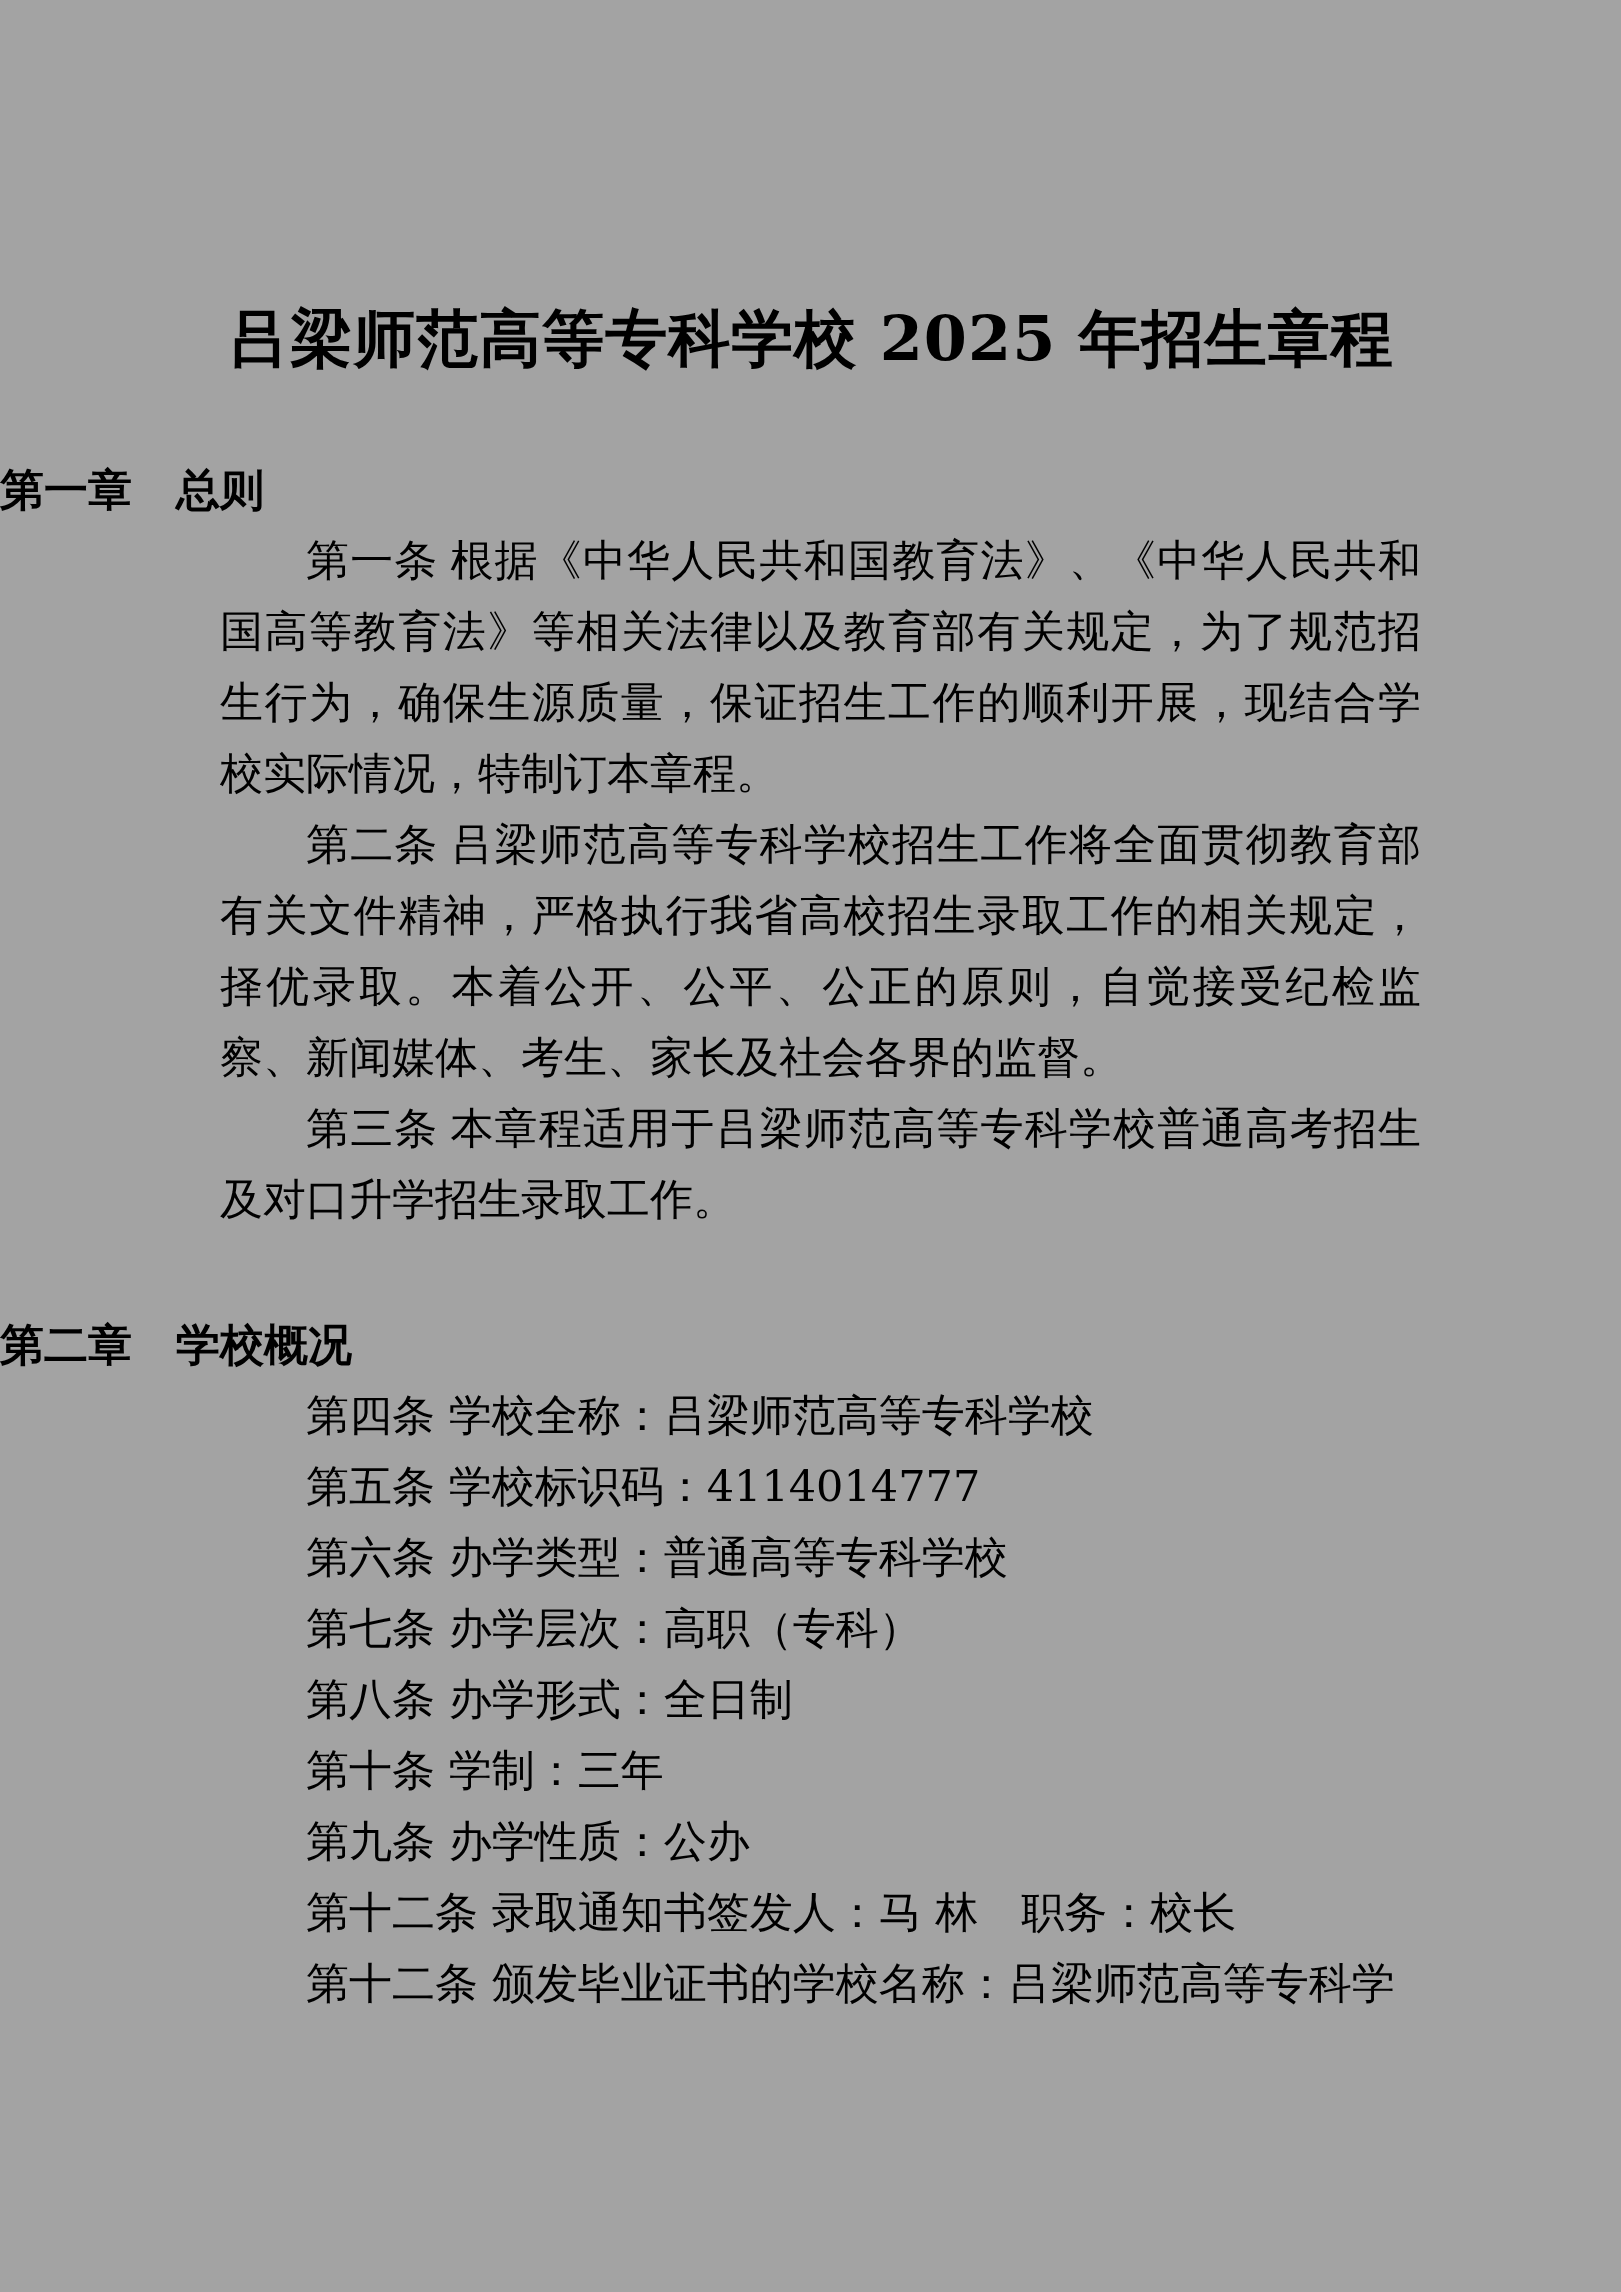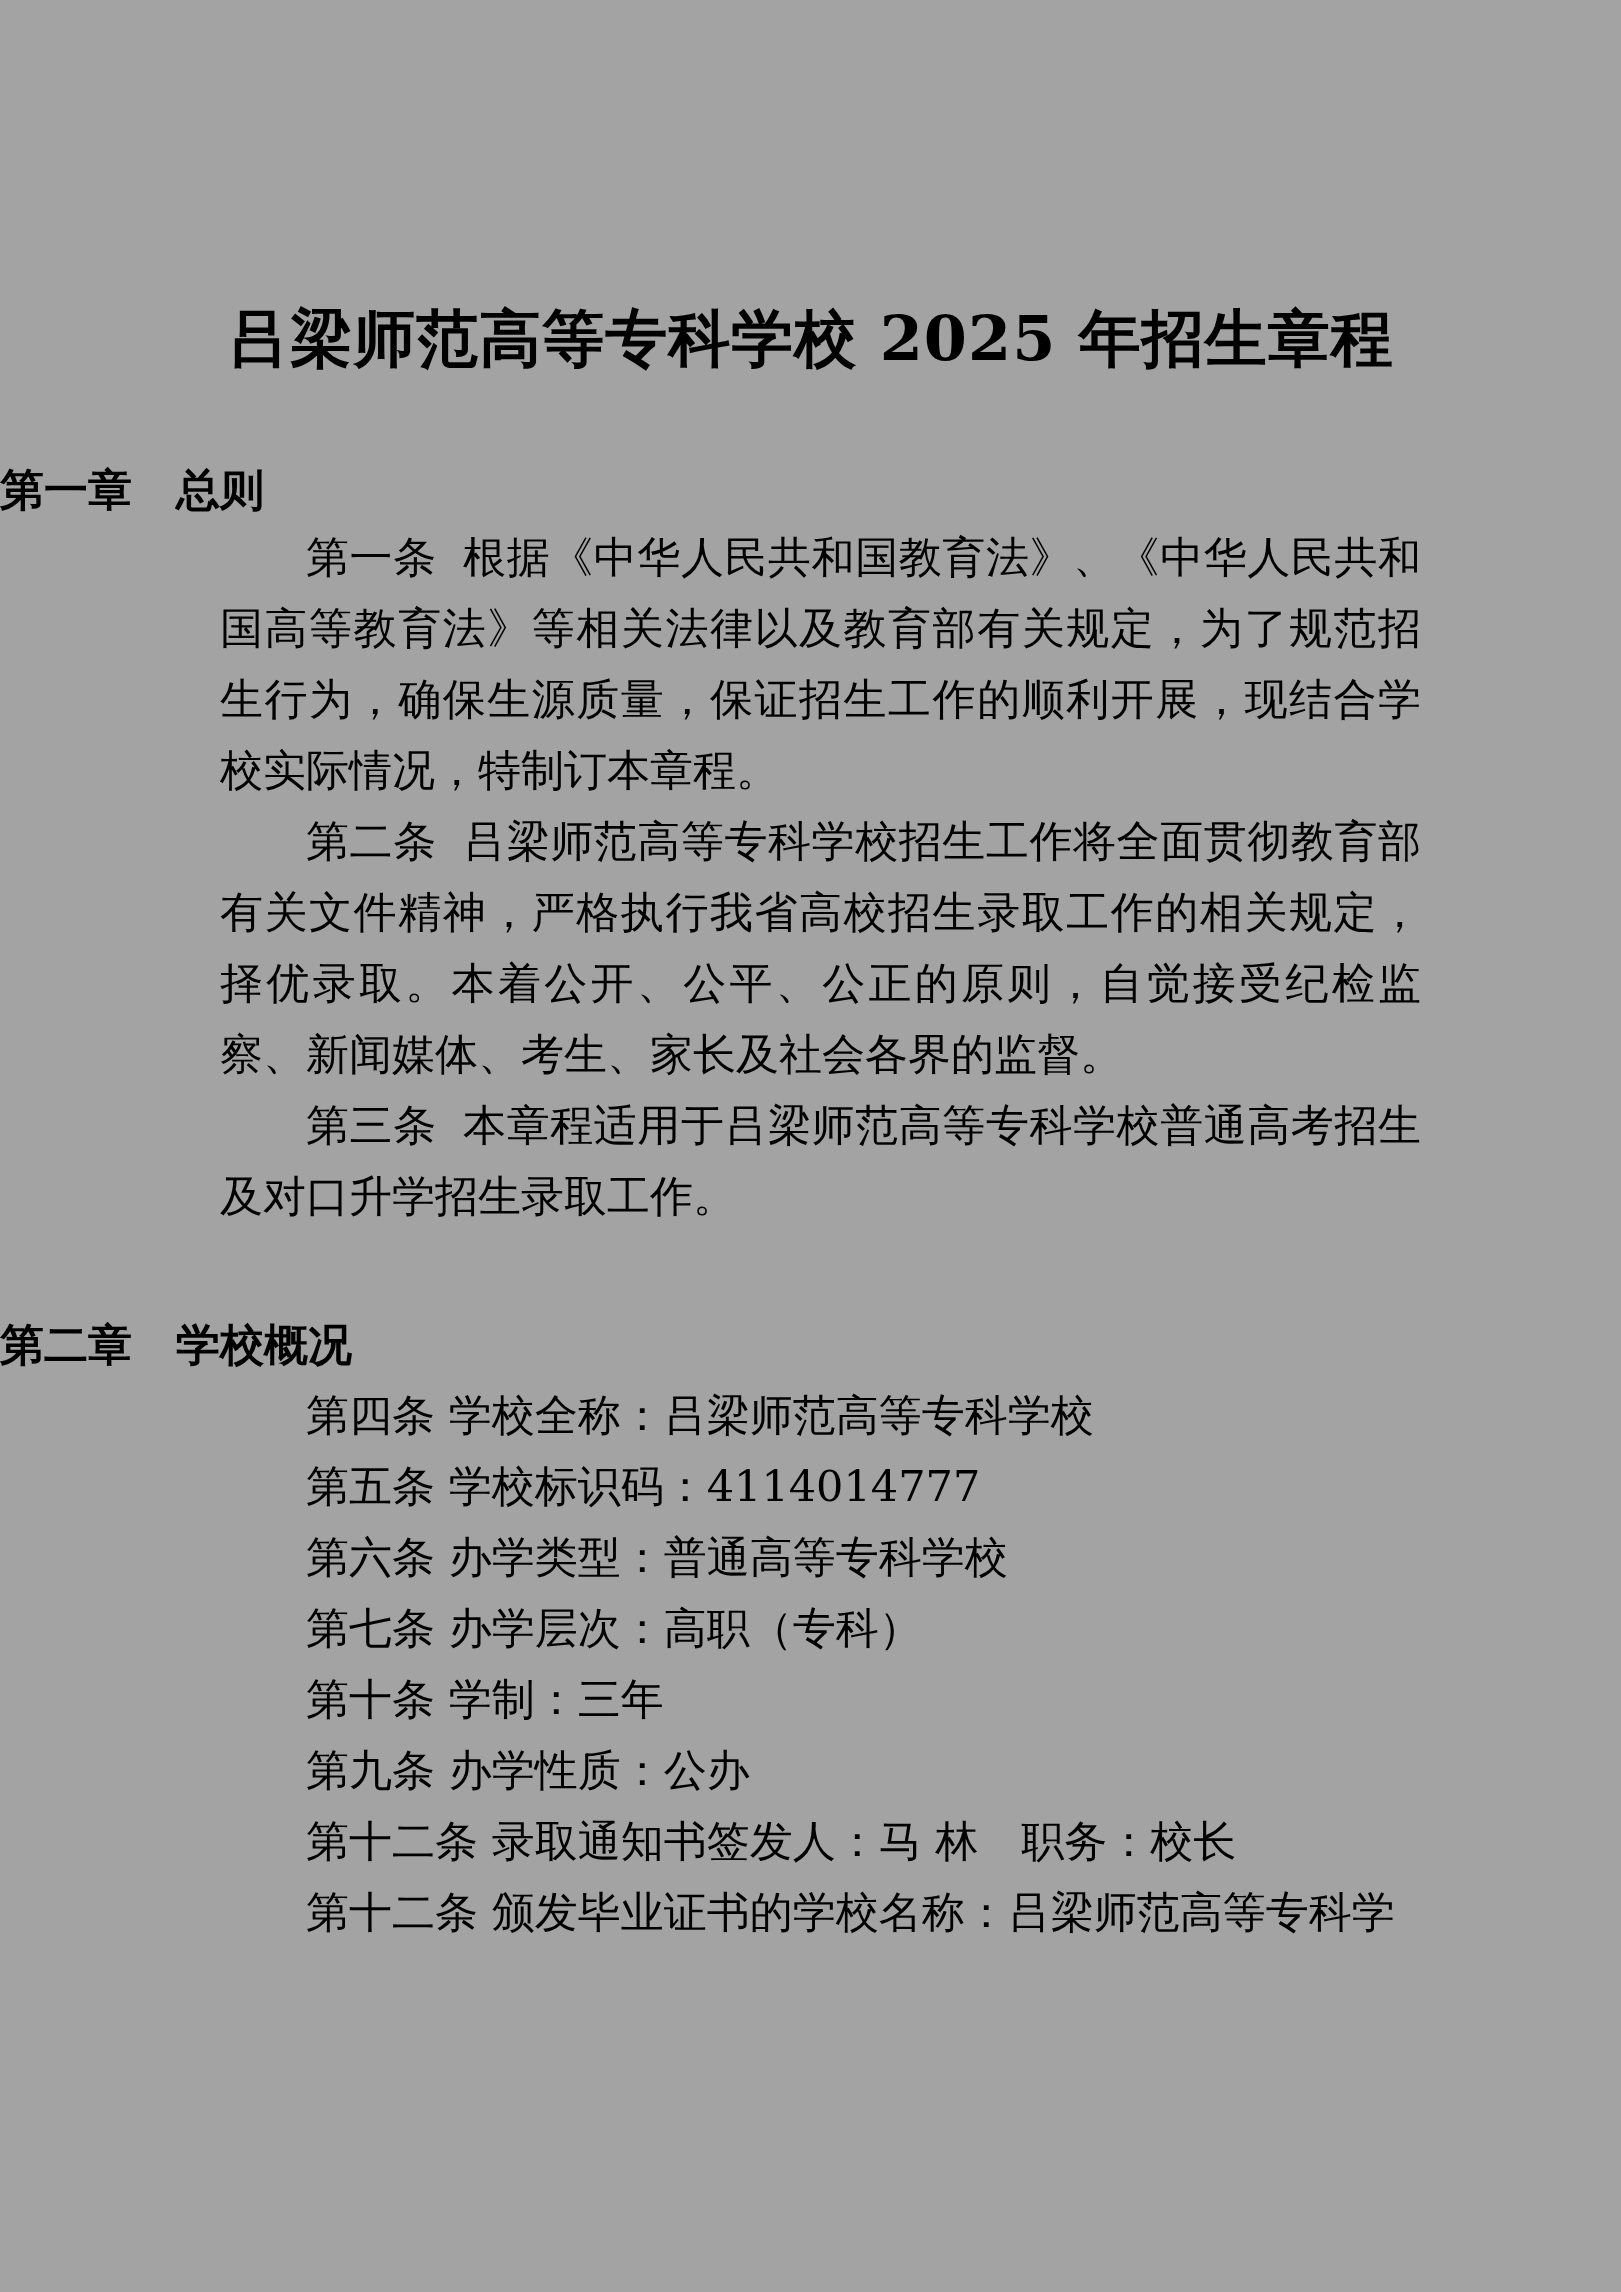--- a/index.html
+++ b/index.html
@@ -39,21 +39,21 @@
   }
   .chapter-heading.second {
     margin-top: 74px;
   }
   .body-para {
     margin: 0;
     font-size: 43px;
     line-height: 71px;
     text-align: justify;
     text-indent: 86px;
-    font-family: Liberation Mono, monospace;
+    font-family: Liberation Serif, serif;
     white-space: pre-wrap;
   }
   .list-line {
     margin: 0;
     padding-left: 86px;
     font-size: 43px;
     line-height: 71px;
     font-family: "DejaVu Serif", "Liberation Serif", serif;
     white-space: pre-wrap;
   }
@@ -76,20 +76,21 @@
   <h2 class="chapter-heading second">第二章　学校概况</h2>
 
   <p class="list-line">第四条 学校全称：吕梁师范高等专科学校</p>
 
   <p class="list-line">第五条 学校标识码：4114014777</p>
 
   <p class="list-line">第六条 办学类型：普通高等专科学校</p>
 
   <p class="list-line">第七条 办学层次：高职（专科）</p>
 
+  <p class="list-line">第八条 办学形式：全日制</p>
 
   <p class="list-line">第十条 学制：三年</p>
 
   <p class="list-line">第九条 办学性质：公办</p>
 
   <p class="list-line">第十二条 录取通知书签发人：马 林　职务：校长</p>
 
   <p class="list-line">第十二条 颁发毕业证书的学校名称：吕梁师范高等专科学</p>
 
 </div>

